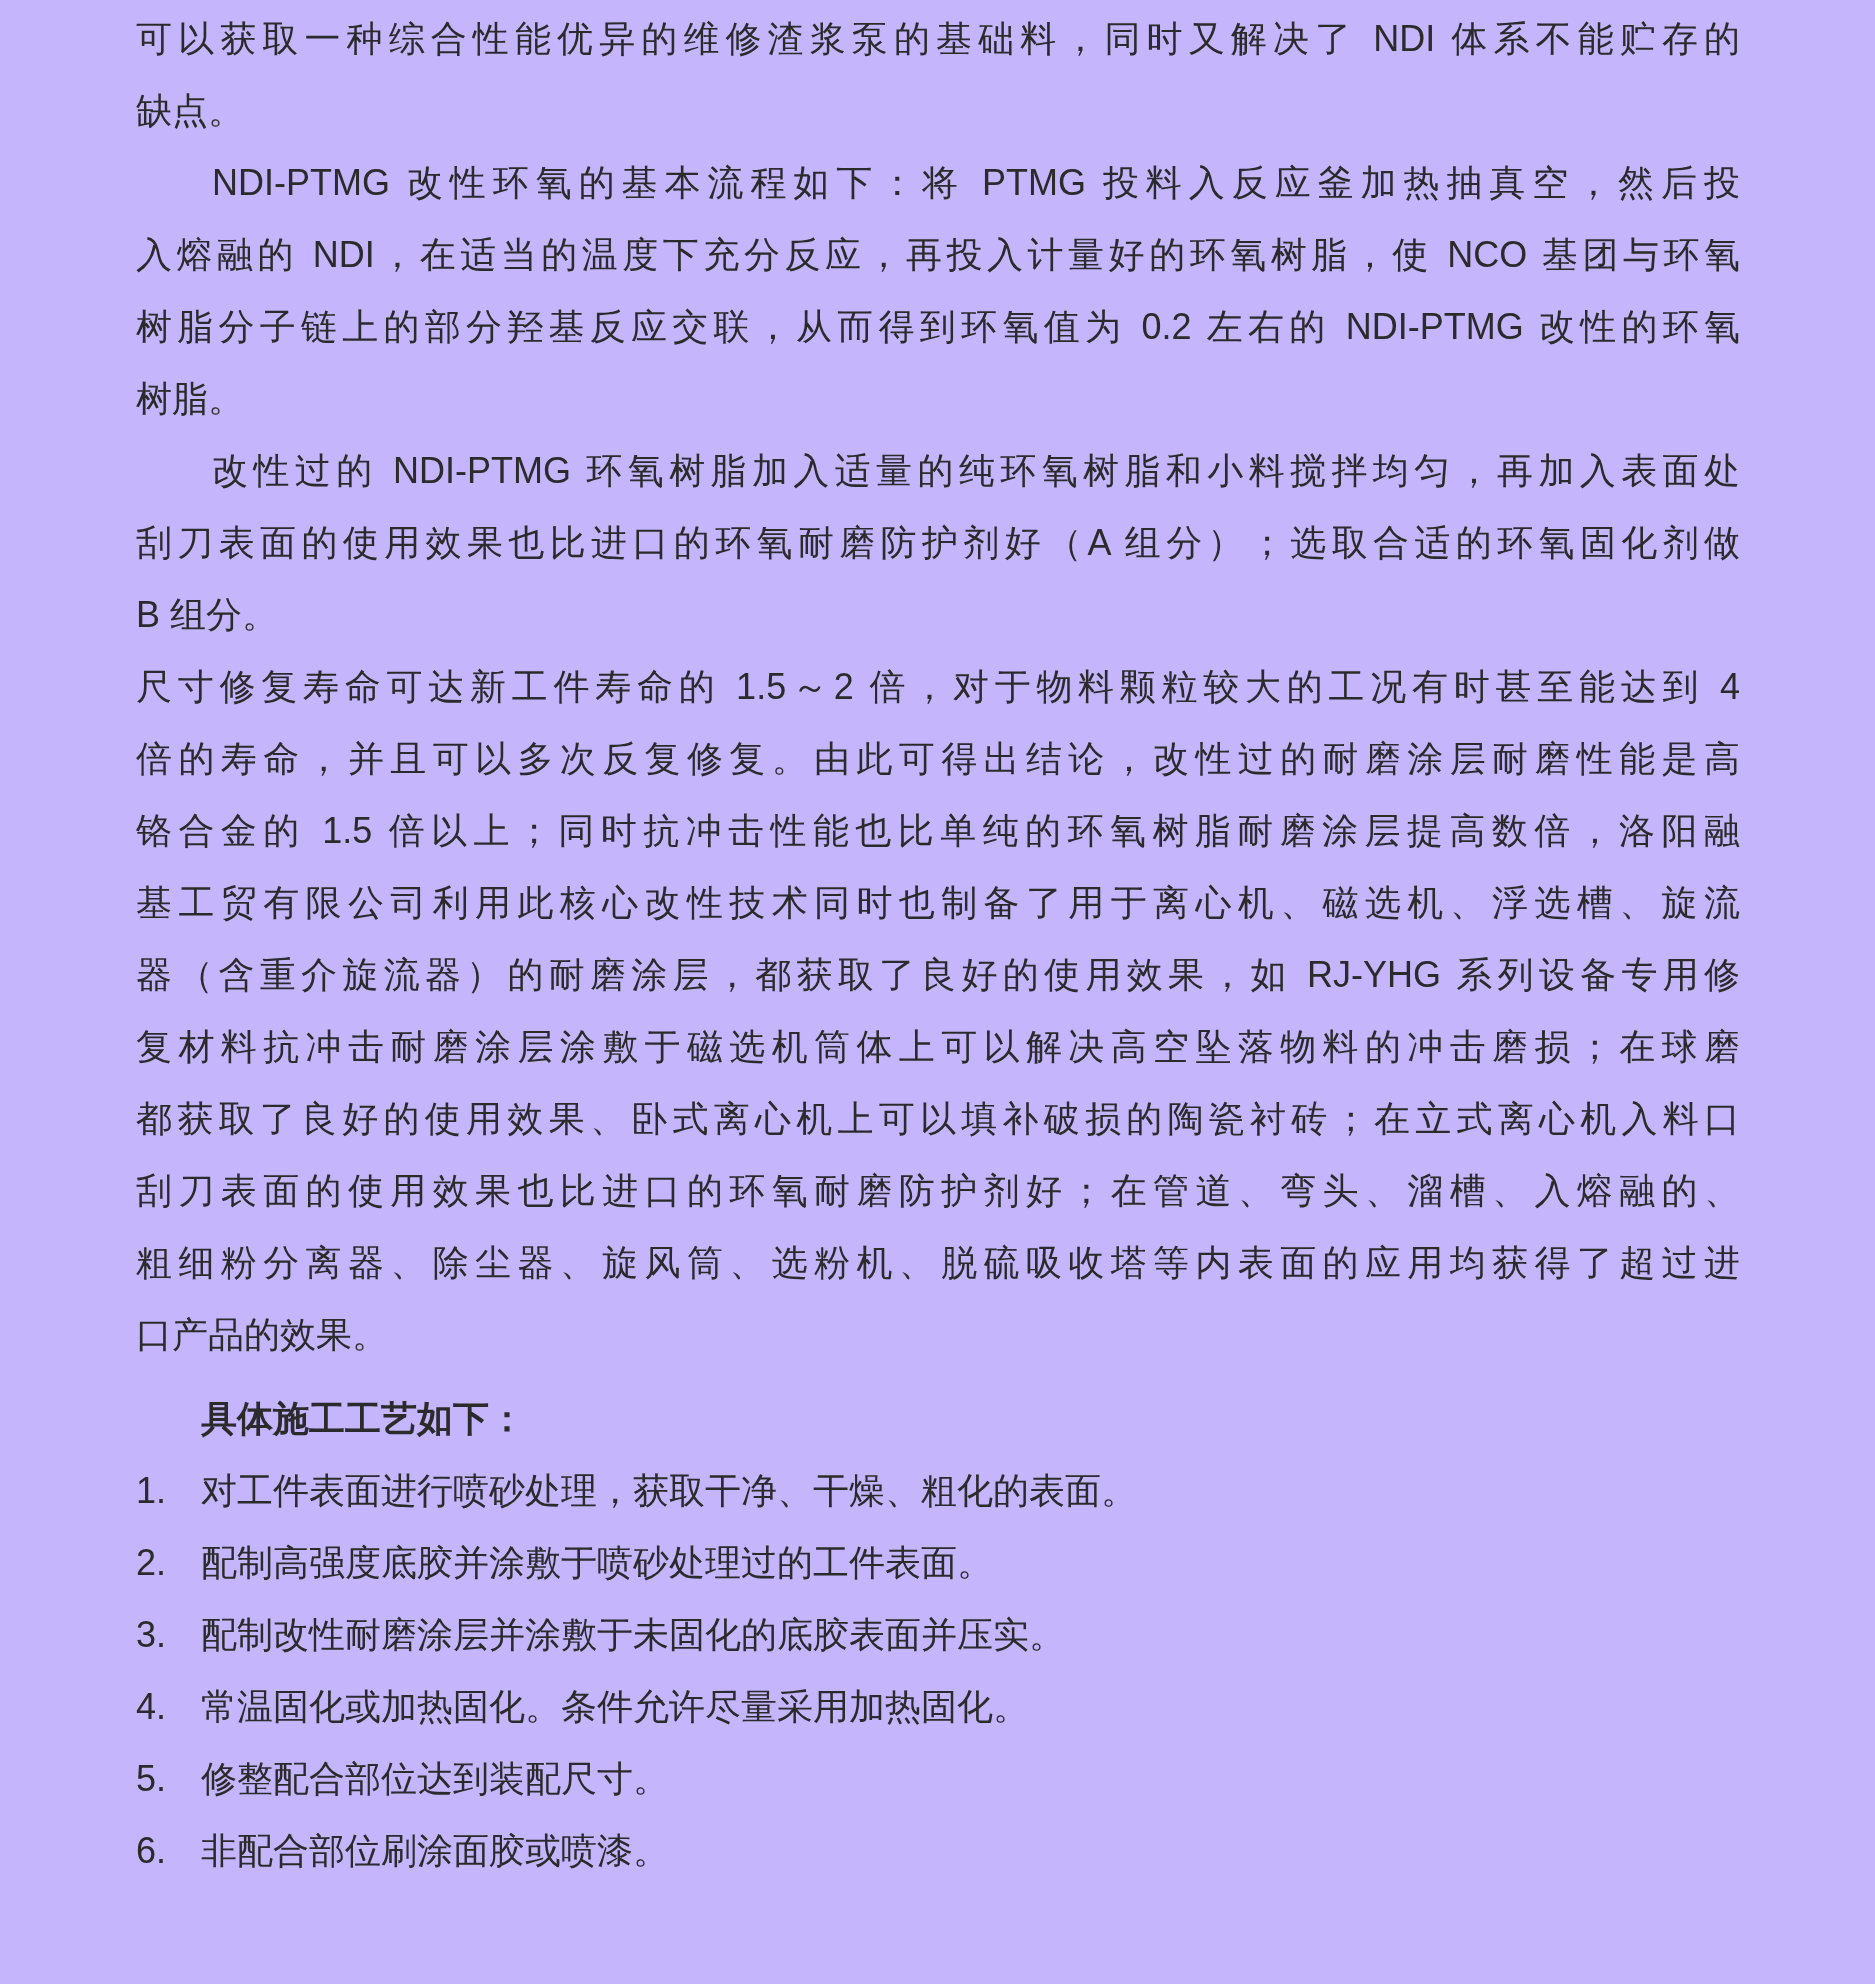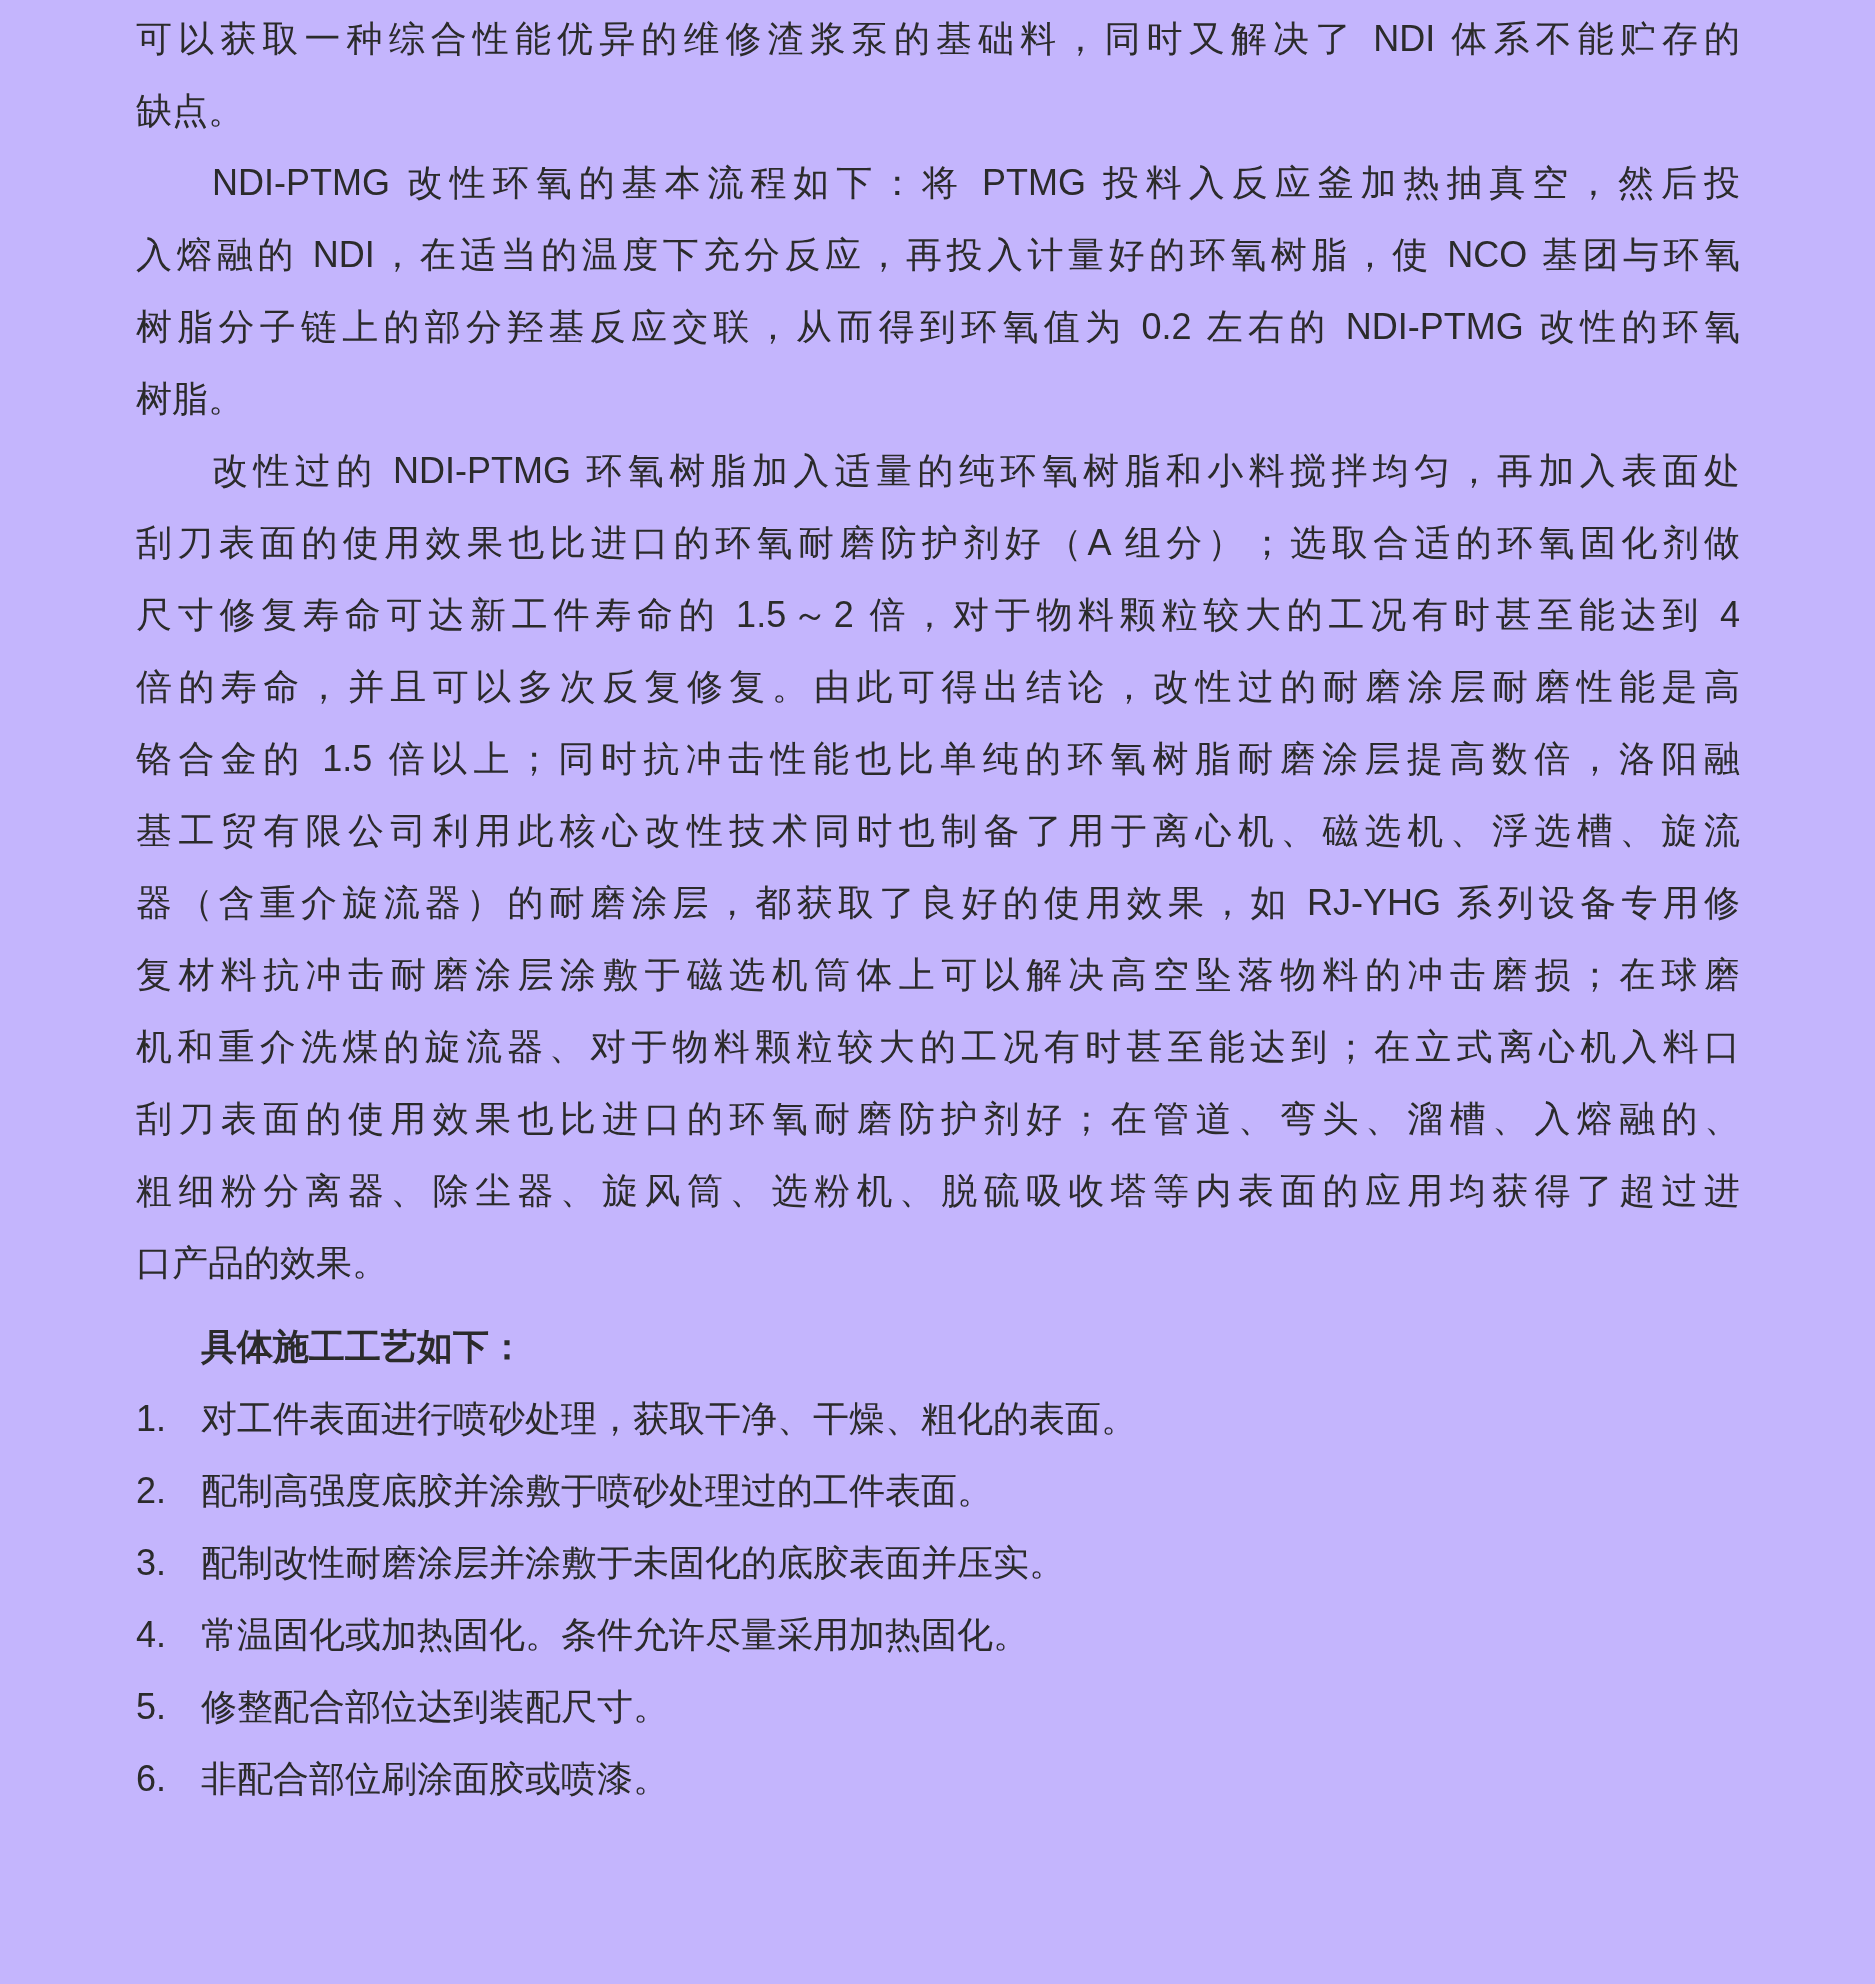--- a/index.html
+++ b/index.html
@@ -55,29 +55,30 @@
         </div>
         <div class="para">
           <div class="line indent stretch">NDI-PTMG 改性环氧的基本流程如下：将 PTMG 投料入反应釜加热抽真空，然后投</div>
           <div class="line stretch">入熔融的 NDI，在适当的温度下充分反应，再投入计量好的环氧树脂，使 NCO 基团与环氧</div>
           <div class="line stretch">树脂分子链上的部分羟基反应交联，从而得到环氧值为 0.2 左右的 NDI-PTMG 改性的环氧</div>
           <div class="line">树脂。</div>
         </div>
         <div class="para">
           <div class="line indent stretch">改性过的 NDI-PTMG 环氧树脂加入适量的纯环氧树脂和小料搅拌均匀，再加入表面处</div>
           <div class="line stretch">刮刀表面的使用效果也比进口的环氧耐磨防护剂好（A 组分）；选取合适的环氧固化剂做</div>
+          <div class="line">B 组分。</div>
         </div>
         <div class="para">
           <div class="line stretch">尺寸修复寿命可达新工件寿命的 1.5～2 倍，对于物料颗粒较大的工况有时甚至能达到 4</div>
           <div class="line stretch">倍的寿命，并且可以多次反复修复。由此可得出结论，改性过的耐磨涂层耐磨性能是高</div>
           <div class="line stretch">铬合金的 1.5 倍以上；同时抗冲击性能也比单纯的环氧树脂耐磨涂层提高数倍，洛阳融</div>
           <div class="line stretch">基工贸有限公司利用此核心改性技术同时也制备了用于离心机、磁选机、浮选槽、旋流</div>
           <div class="line stretch">器（含重介旋流器）的耐磨涂层，都获取了良好的使用效果，如 RJ-YHG 系列设备专用修</div>
           <div class="line stretch">复材料抗冲击耐磨涂层涂敷于磁选机筒体上可以解决高空坠落物料的冲击磨损；在球磨</div>
-          <div class="line stretch">机和重介洗煤的旋流器、对于物料颗粒较大的工况有时甚至能达到；在立式离心机入料口</div>
+          <div class="line stretch">都获取了良好的使用效果、卧式离心机上可以填补破损的陶瓷衬砖；在立式离心机入料口</div>
           <div class="line stretch">刮刀表面的使用效果也比进口的环氧耐磨防护剂好；在管道、弯头、溜槽、入熔融的、</div>
           <div class="line stretch">粗细粉分离器、除尘器、旋风筒、选粉机、脱硫吸收塔等内表面的应用均获得了超过进</div>
           <div class="line">口产品的效果。</div>
         </div>
       </div>
 
     <div class="line heading-line">具体施工工艺如下：</div>
 
     <div id="procedure-list">
         <div class="line list-item">

